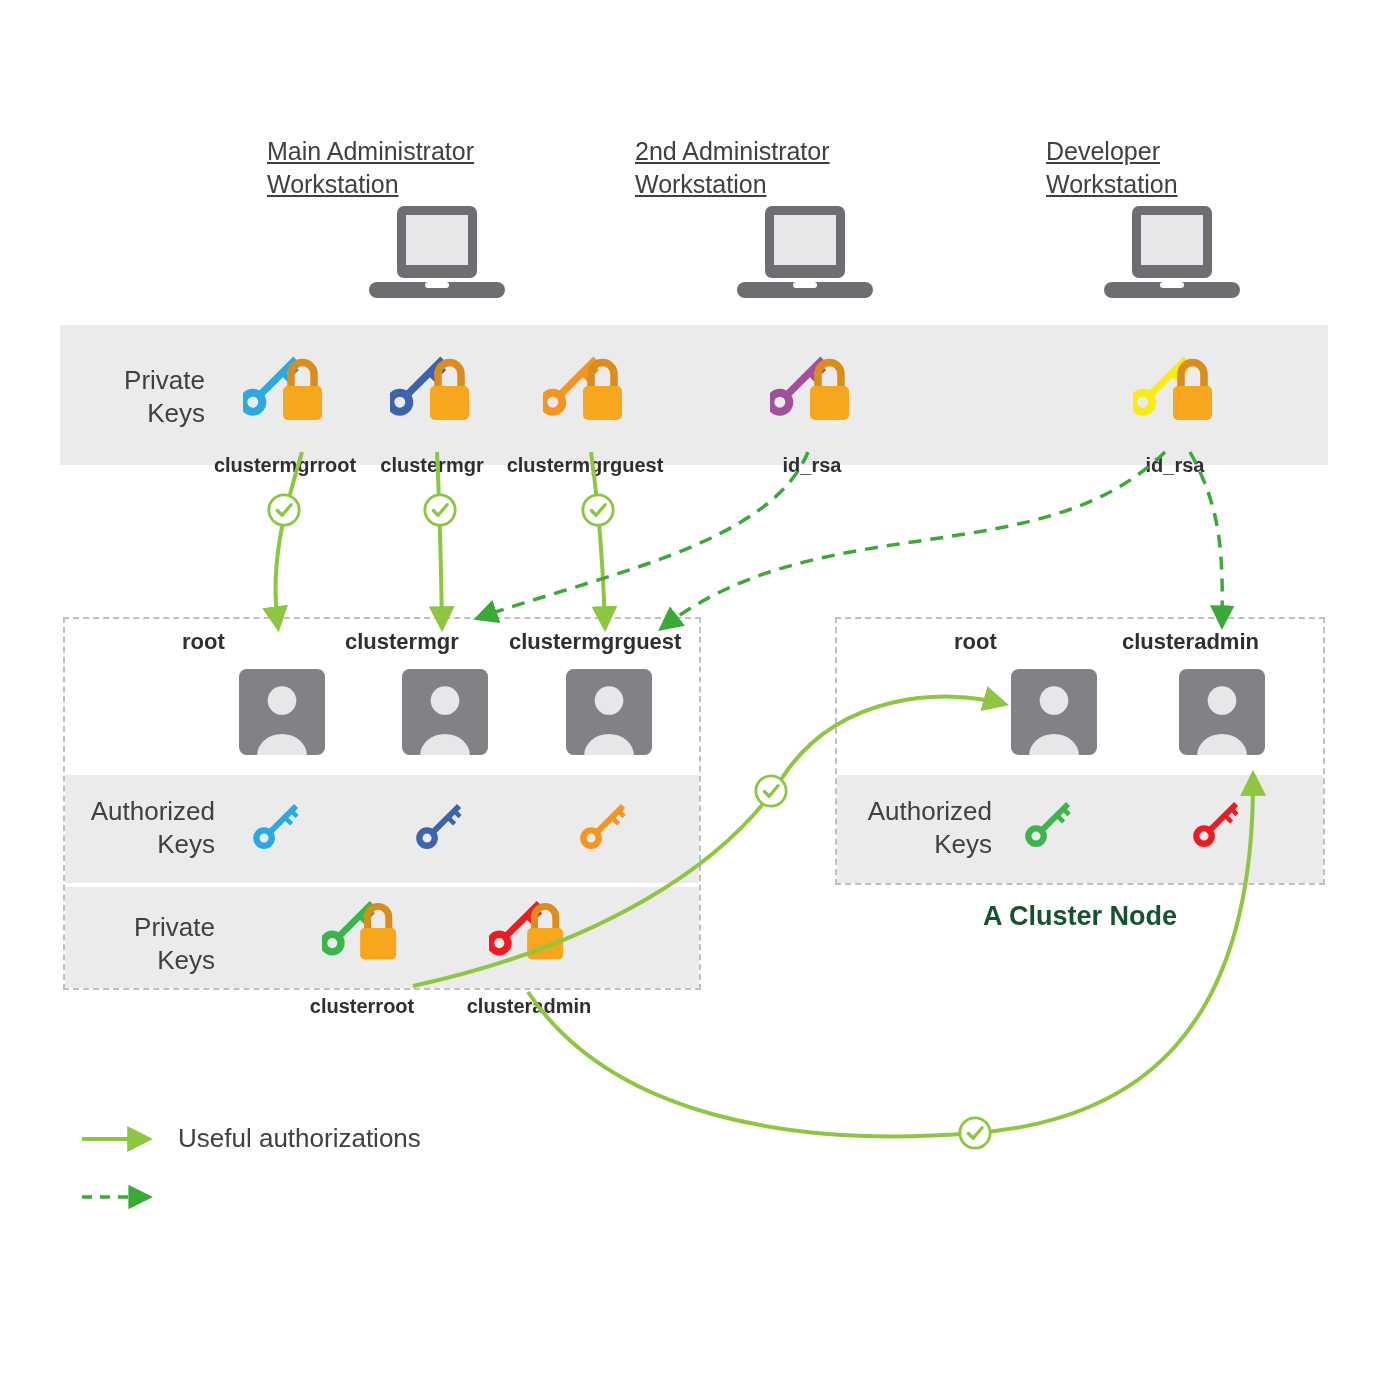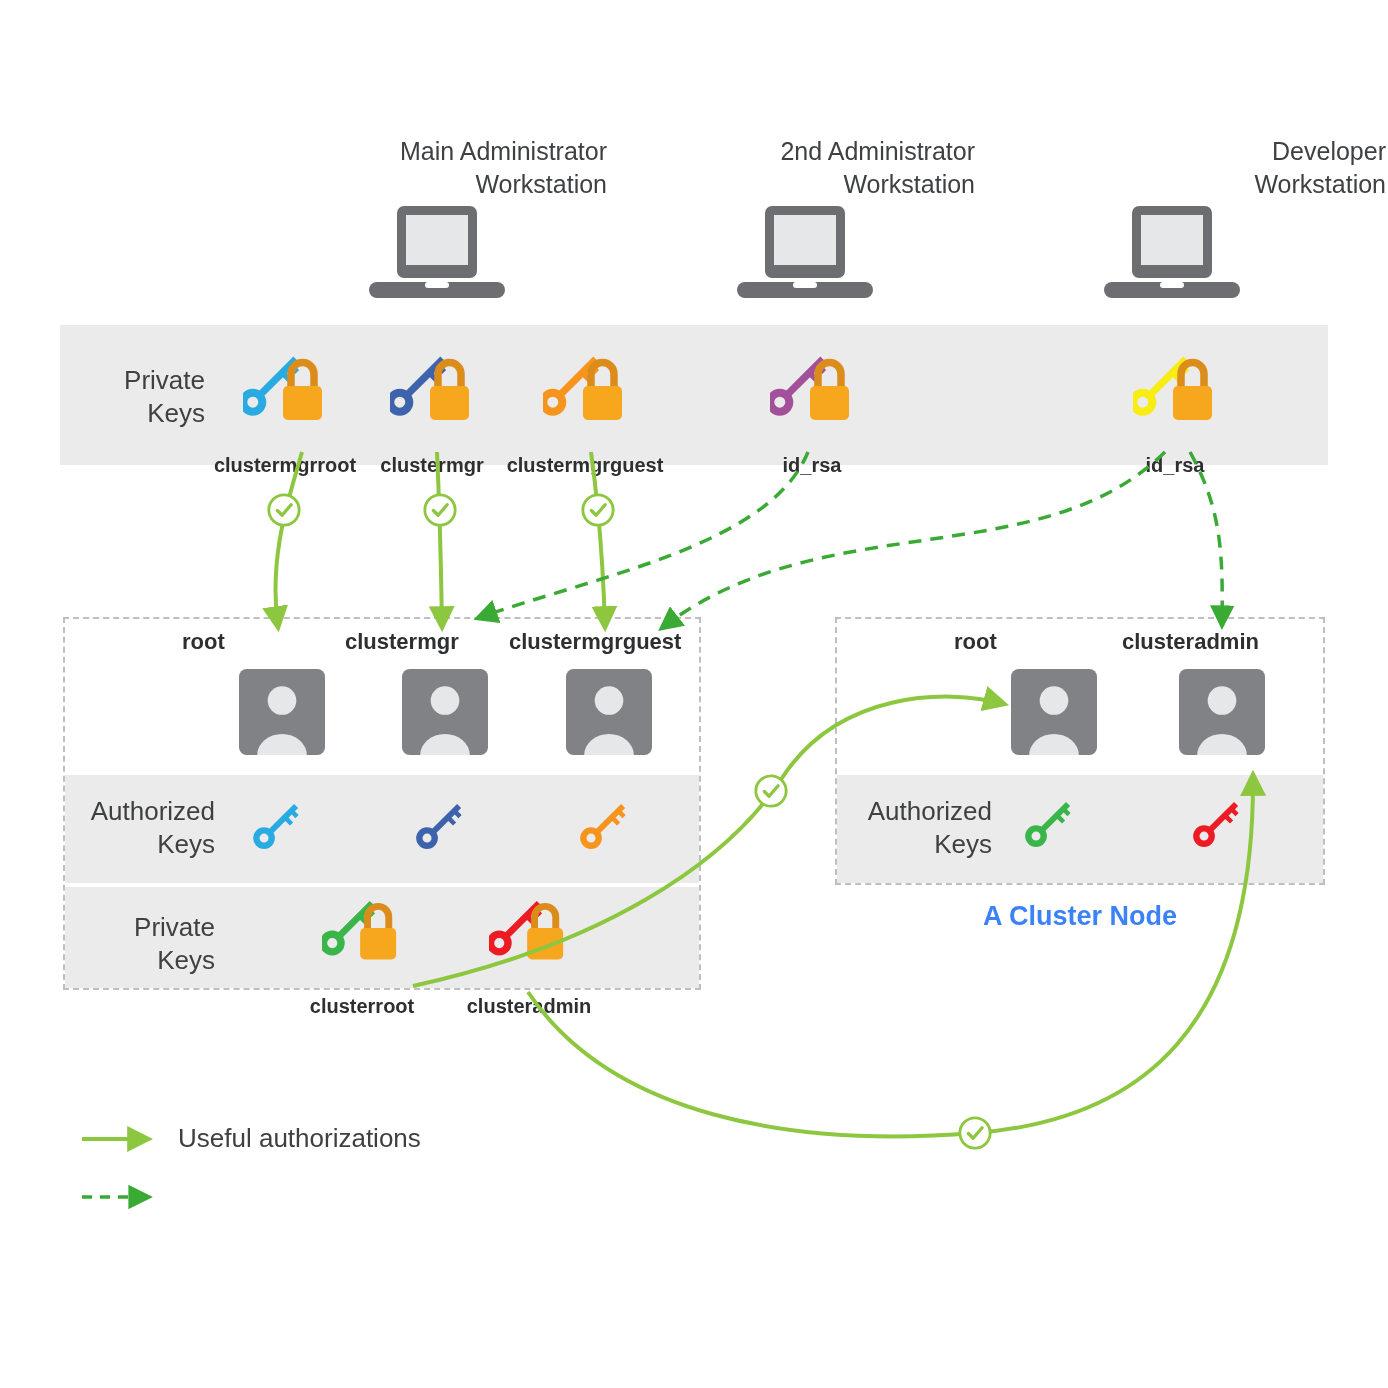--- a/index.html
+++ b/index.html
@@ -1,20 +1,20 @@
 <!DOCTYPE html>
 <html><head>
 <meta charset="utf-8">
 <style>
   html,body{margin:0;padding:0;background:#ffffff;}
   .canvas{position:relative;width:1388px;height:1388px;background:#ffffff;
           font-family:"Liberation Sans", sans-serif;color:#3f4042;overflow:hidden;}
   .abs{position:absolute;}
-  .ws-label{position:absolute;text-align:right;font-size:25px;line-height:1.3;
-            white-space:pre-line;color:#3f4042;}
+  .ws-label{position:absolute;text-align:left;font-size:25px;line-height:1.3;
+            white-space:pre-line;color:#3f4042;text-decoration:underline;}
   .band{position:absolute;background:#EBEBEB;}
   .band-label{position:absolute;text-align:right;font-size:26px;line-height:1.25;
               white-space:pre-line;color:#3f4042;}
   .key-label{position:absolute;text-align:center;font-size:20px;font-weight:600;color:#2e2f31;margin-top:32px;}
   .user-label{position:absolute;text-align:left;font-size:22px;font-weight:700;color:#2e2f31;}
   .box{position:absolute;border:2px dashed #bdbfc1;background:#ffffff;box-sizing:border-box;}
   .box-title{position:absolute;text-align:center;font-size:27px;font-weight:700;}
   .legend-text{position:absolute;font-size:26px;line-height:1.25;white-space:pre-line;color:#3f4042;}
   .overlay{position:absolute;left:0;top:0;pointer-events:none;}
   svg{display:block;}
@@ -156,21 +156,21 @@
     <div class="band" style="left:0;right:0;top:156px;bottom:0"></div>
     <div class="band-label" style="left:5px;top:176px;width:150px">Authorized
 Keys</div>
     <svg class="abs" style="left:187px;top:180px" width="62" height="58">
         <use href="#keyplain" color="#39B54A"></use>
       </svg>
     <svg class="abs" style="left:355px;top:180px" width="62" height="58">
         <use href="#keyplain" color="#ED1C24"></use>
       </svg>
   </div>
-  <div class="box-title" style="left: 910px; top: 901px; width: 340px; color: #3b82f6;">A Cluster Node</div>
+  <div class="box-title" style="left: 910px; top: 901px; width: 340px; color: #14532d;">A Cluster Node</div>
 
   <svg class="overlay" width="1388" height="1388" viewBox="0 0 1388 1388">
     <defs>
       <marker id="mSolid" viewBox="0 0 10 10" refX="8" refY="5" markerWidth="6.5" markerHeight="6.5" orient="auto">
         <path d="M0,0 L10,5 L0,10 z" fill="#8DC63F"></path>
       </marker>
       <marker id="mDash" viewBox="0 0 10 10" refX="8" refY="5" markerWidth="7" markerHeight="7" orient="auto">
         <path d="M0,0 L10,5 L0,10 z" fill="#3AAA35"></path>
       </marker>
     </defs>

